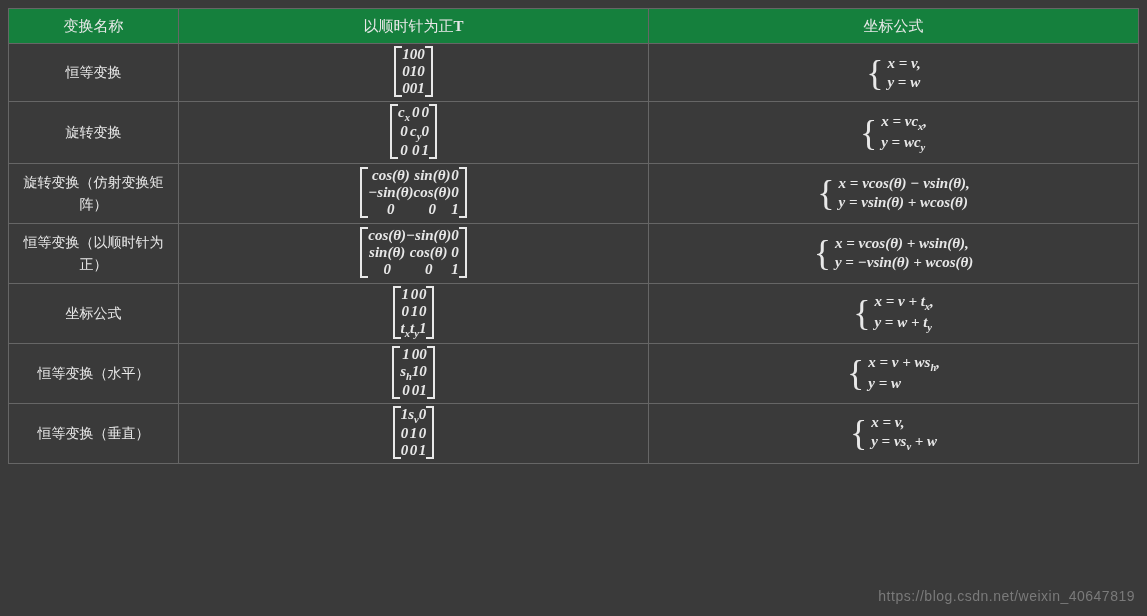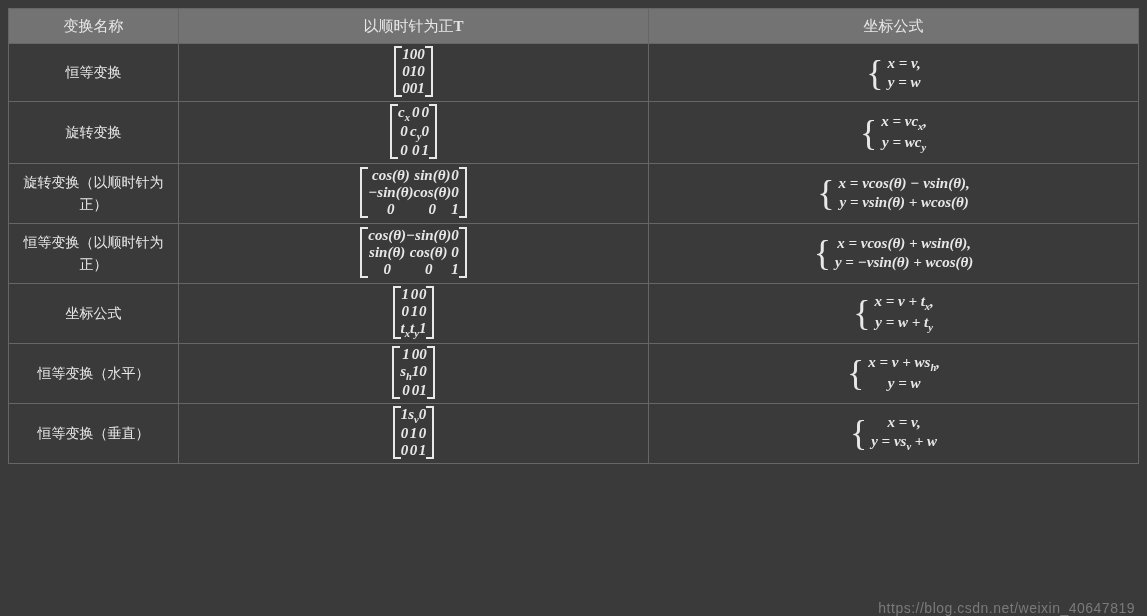--- a/index.html
+++ b/index.html
@@ -16,21 +16,21 @@
   border-collapse: collapse;
   table-layout: fixed;
 }
 th, td {
   border: 1px solid #666;
   padding: 0;
   text-align: center;
   vertical-align: middle;
 }
 th {
-  background: #737373;
+  background: #15803d;
   font-weight: normal;
   font-size: 15px;
   height: 34px;
 }
 td {
   background: #3a3a3a;
 }
 .col-name { width: 170px; }
 .col-matrix { width: 470px; }
 .col-formula { width: auto; }
@@ -85,28 +85,28 @@
   font-size: 36px;
   font-weight: normal;
   font-style: normal;
   line-height: 1;
   margin-right: 4px;
   font-family: serif;
 }
 .sys {
   display: flex;
   flex-direction: column;
-  align-items: center;
+  align-items: flex-start;
   gap: 2px;
 }
 .eq { white-space: nowrap; }
 .watermark {
   position: fixed;
   right: 12px;
-  bottom: 0;
+  bottom: 12px;
   color: #7a7a7a;
   font-size: 14px;
   font-family: sans-serif;
   letter-spacing: 0.5px;
 }
 .header-bold {
   font-family: "Times New Roman", serif;
   font-weight: bold;
 }
 </style>
@@ -185,21 +185,21 @@
           </div></td>
         <td><div class="sys-wrap">
             <div class="brace">{</div>
             <div class="sys">
               <div class="eq">x = vc<sub class="sub">x</sub>,</div>
               <div class="eq">y = wc<sub class="sub">y</sub></div>
             </div>
           </div></td>
       </tr>
       <tr>
-        <td class="row-name">旋转变换（以顺时针为正）</td>
+        <td class="row-name">旋转变换（仿射变换矩阵）</td>
         <td><div class="matrix-wrap">
             <div class="bracket left"></div>
             <div class="matrix">
               <div class="mrow">
                 <div class="mcell">cos(θ)</div>
                 <div class="mcell">sin(θ)</div>
                 <div class="mcell">0</div>
               </div>
               <div class="mrow">
                 <div class="mcell">−sin(θ)</div>

